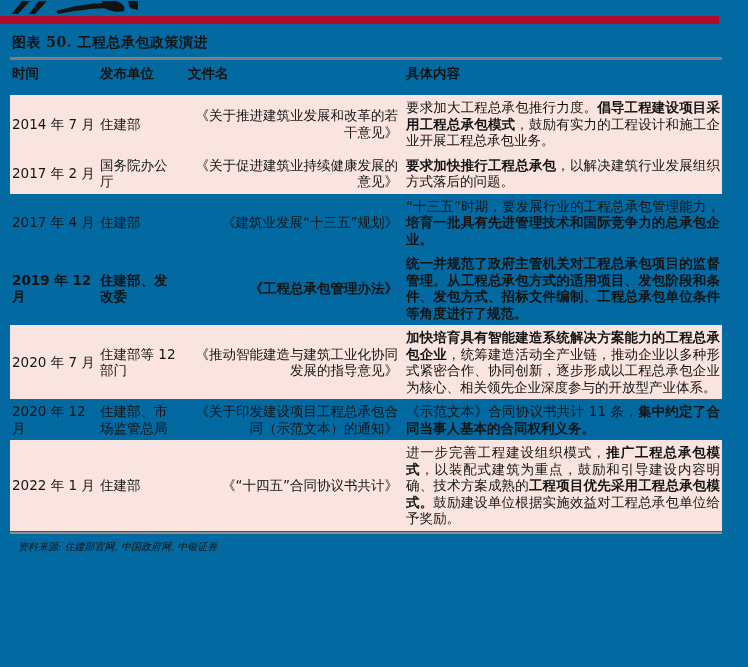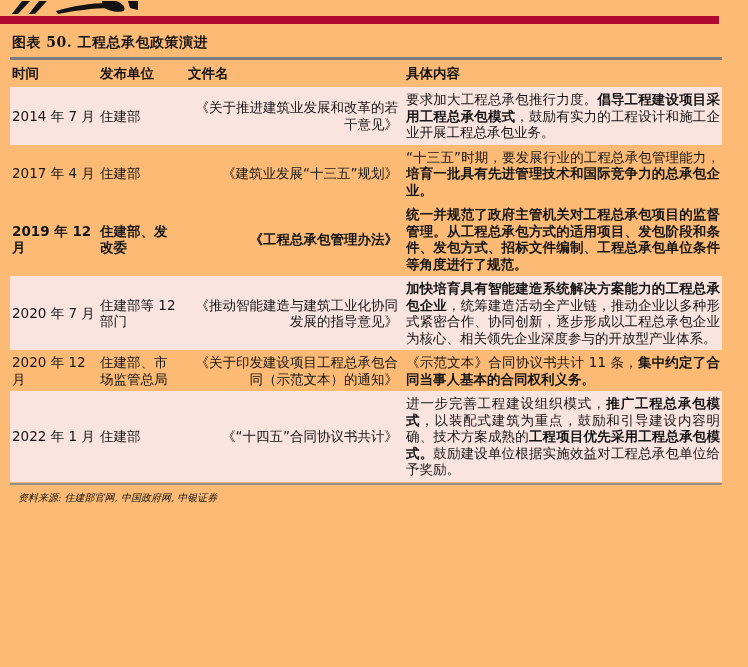--- a/index.html
+++ b/index.html
@@ -1,21 +1,21 @@
 <!DOCTYPE html>
 <html><head>
 <meta charset="utf-8">
 <style>
   html,body{margin:0;padding:0;background:#ffffff;}
   body{
     width:748px;height:667px;overflow:hidden;
     font-family:"DejaVu Sans","Liberation Sans",sans-serif;
     color:#141414;
   }
-  .page{position:relative;width:748px;height:667px;background:#fdba74;}
+  .page{position:relative;width:748px;height:667px;background:#0369a1;}
 
   
   .logo{position:absolute;left:6px;top:0;width:132px;height:14px;overflow:hidden;}
 
   .redbar{position:absolute;left:0;top:16px;width:719px;height:8px;background:#b00a30;}
 
   .figure{position:absolute;left:10px;top:31px;width:712px;}
   .fig-title{
     font-family:"DejaVu Serif","Liberation Serif",serif;
     font-weight:bold;font-size:14px;letter-spacing:0.5px;
@@ -24,21 +24,21 @@
   .title-rule{height:0;border-top:3px solid #7d7d7d;}
 
   table{width:100%;border-collapse:collapse;table-layout:fixed;}
   col.c-time{width:88px;}
   col.c-unit{width:84px;}
   col.c-doc{width:218px;}
   col.c-content{width:auto;}
 
   th{
     text-align:left;font-weight:bold;font-size:13.5px;
-    padding:5px 2px 4px 2px;vertical-align:middle;
+    padding:5px 2px 12px 2px;vertical-align:middle;
   }
   th.h-doc,td.doc{padding-left:6px;}
   th.h-content,td.content{padding-left:6px;}
 
   td{
     font-size:13.5px;line-height:16.5px;
     padding:4px 2px;vertical-align:middle;
   }
   tr.shaded td{background:#f9e4df;}
   tr.em td{font-weight:bold;}
@@ -89,20 +89,26 @@
           <th class="h-content">具体内容</th>
         </tr>
       </thead>
       <tbody id="table-body">
           <tr class="shaded">
             <td class="time">2014 年 7 月</td>
             <td class="unit">住建部</td>
             <td class="doc">《关于推进建筑业发展和改革的若干意见》</td>
             <td class="content"><span>要求加大工程总承包推行力度。</span><span class="seg-bold">倡导工程建设项目采用工程总承包模式</span><span>，鼓励有实力的工程设计和施工企业开展工程总承包业务。</span></td>
           </tr>
+          <tr class="shaded">
+            <td class="time">2017 年 2 月</td>
+            <td class="unit">国务院办公厅</td>
+            <td class="doc">《关于促进建筑业持续健康发展的意见》</td>
+            <td class="content"><span class="seg-bold">要求加快推行工程总承包</span><span>，以解决建筑行业发展组织方式落后的问题。</span></td>
+          </tr>
           <tr>
             <td class="time">2017 年 4 月</td>
             <td class="unit">住建部</td>
             <td class="doc">《建筑业发展“十三五”规划》</td>
             <td class="content"><span>“十三五”时期，要发展行业的工程总承包管理能力，</span><span class="seg-bold">培育一批具有先进管理技术和国际竞争力的总承包企业。</span></td>
           </tr>
           <tr class="em">
             <td class="time">2019 年 12 月</td>
             <td class="unit">住建部、发改委</td>
             <td class="doc">《工程总承包管理办法》</td>

